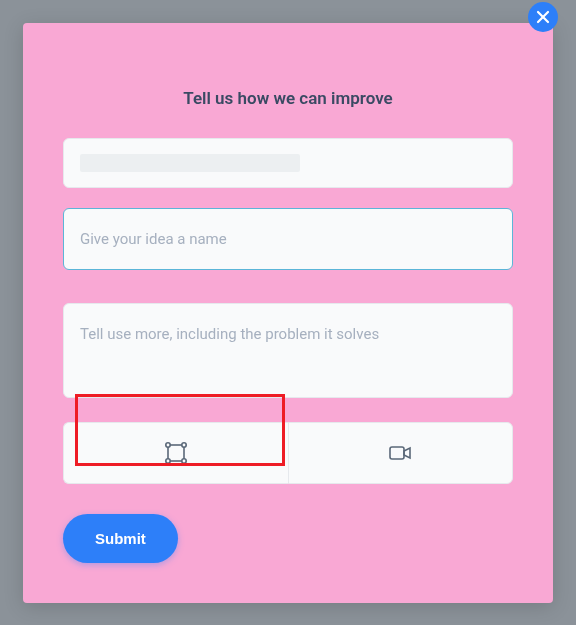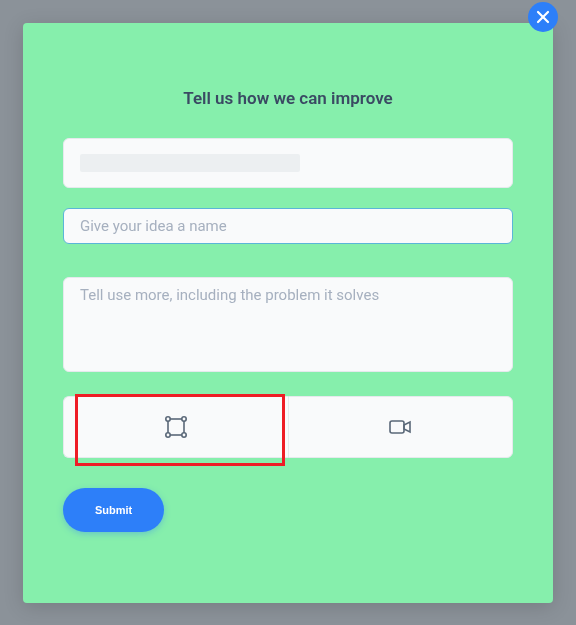--- a/index.html
+++ b/index.html
@@ -11,21 +11,21 @@
       font-family: -apple-system, BlinkMacSystemFont, "Segoe UI", Roboto, sans-serif;
       background: #8b9299;
       width: 576px;
       height: 625px;
       display: flex;
       align-items: center;
       justify-content: center;
       position: relative;
     }
     .modal {
-      background: #86efac;
+      background: #f9a8d4;
       width: 530px;
       height: 580px;
       border-radius: 4px;
       box-shadow: 0 4px 20px rgba(0,0,0,0.15);
       padding: 30px 40px 40px 40px;
       position: relative;
     }
     .close-btn {
       position: absolute;
       top: 2px;
@@ -52,21 +52,21 @@
       font-size: 17px;
       font-weight: 600;
       margin-top: 35px;
       margin-bottom: 30px;
     }
     .field {
       width: 100%;
       background: #f9fafb;
       border: 1px solid #e6e9ed;
       border-radius: 6px;
-      padding: 8px 16px;
+      padding: 21px 16px;
       font-size: 15px;
       color: #3a4a63;
       font-family: inherit;
       margin-bottom: 20px;
     }
     .field::placeholder {
       color: #a6b0bf;
     }
     .field.focused {
       border: 1px solid #5bb5d8;
@@ -130,21 +130,21 @@
       top: 371px;
       width: 210px;
       height: 72px;
     }
     .submit-btn {
       background: #2d7ff9;
       color: #fff;
       border: none;
       padding: 16px 32px;
       border-radius: 28px;
-      font-size: 11px;
+      font-size: 15px;
       font-weight: 700;
       cursor: pointer;
       box-shadow: 0 2px 6px rgba(45,127,249,0.35);
     }
   </style>
 </head>
 <body>
 
 <button class="close-btn">
   <svg viewBox="0 0 14 14">

